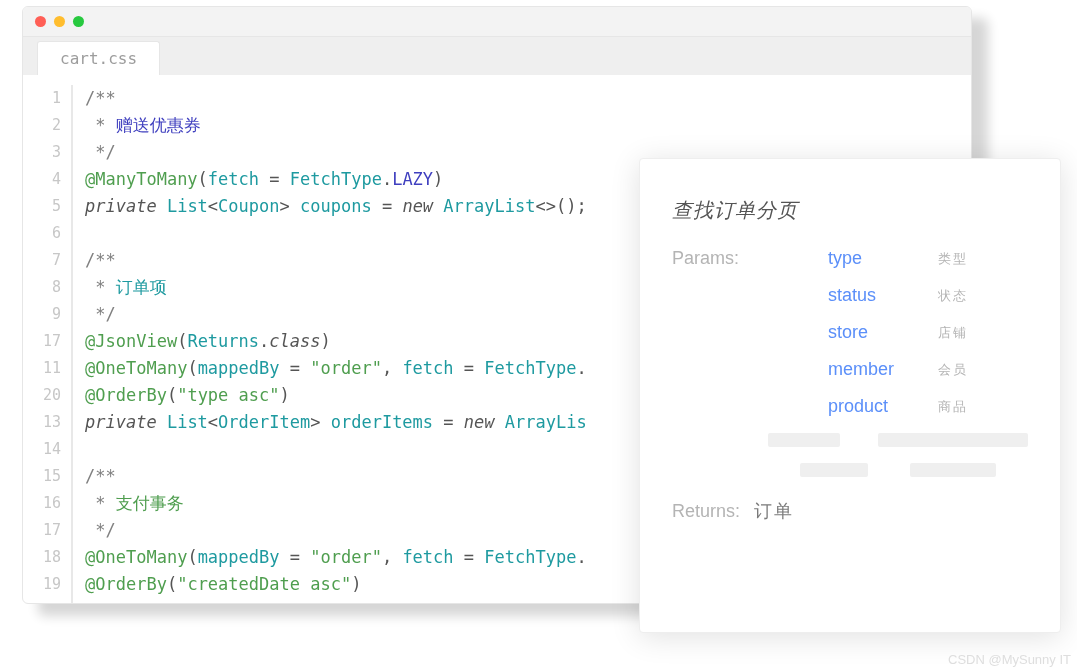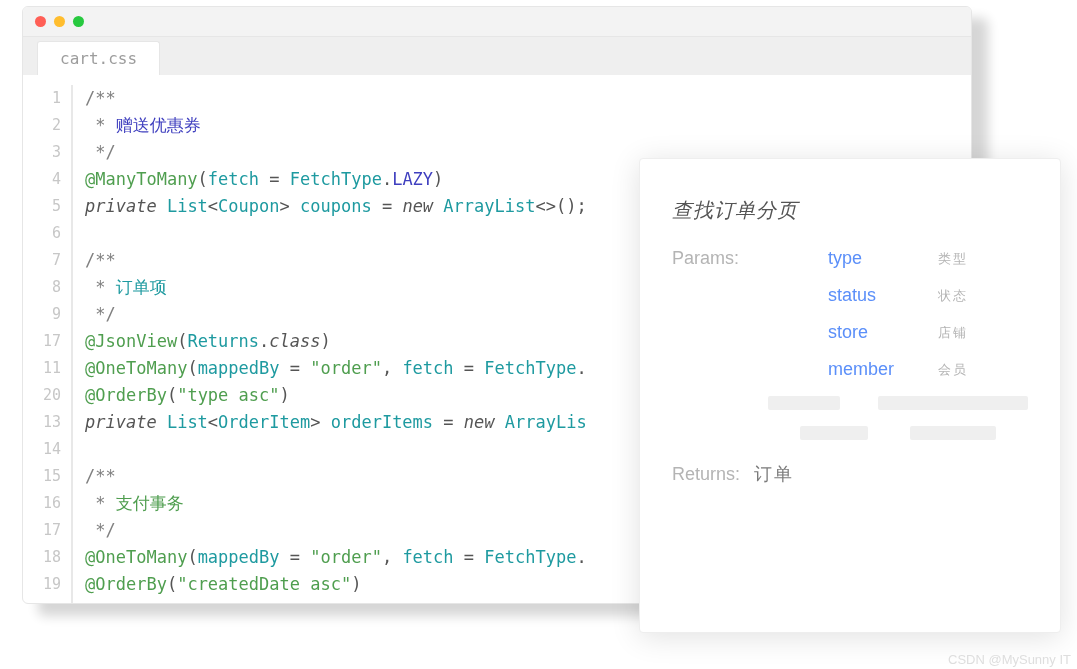--- a/index.html
+++ b/index.html
@@ -149,20 +149,24 @@
           </div>
           <div class="param-line">
             <div class="param-key">store</div>
             <div class="param-desc">店铺</div>
           </div>
           <div class="param-line">
             <div class="param-key">member</div>
             <div class="param-desc">会员</div>
           </div>
           <div class="param-line">
+            <div class="param-key">product</div>
+            <div class="param-desc">商品</div>
+          </div>
+          <div class="param-line">
             <div style="width: 86px;">
               <div class="skel skel-a"></div>
             </div>
             <div class="skel skel-c"></div>
           </div>
           <div class="param-line">
             <div style="width: 86px;">
               <div class="skel skel-b"></div>
             </div>
             <div class="skel skel-d"></div>

